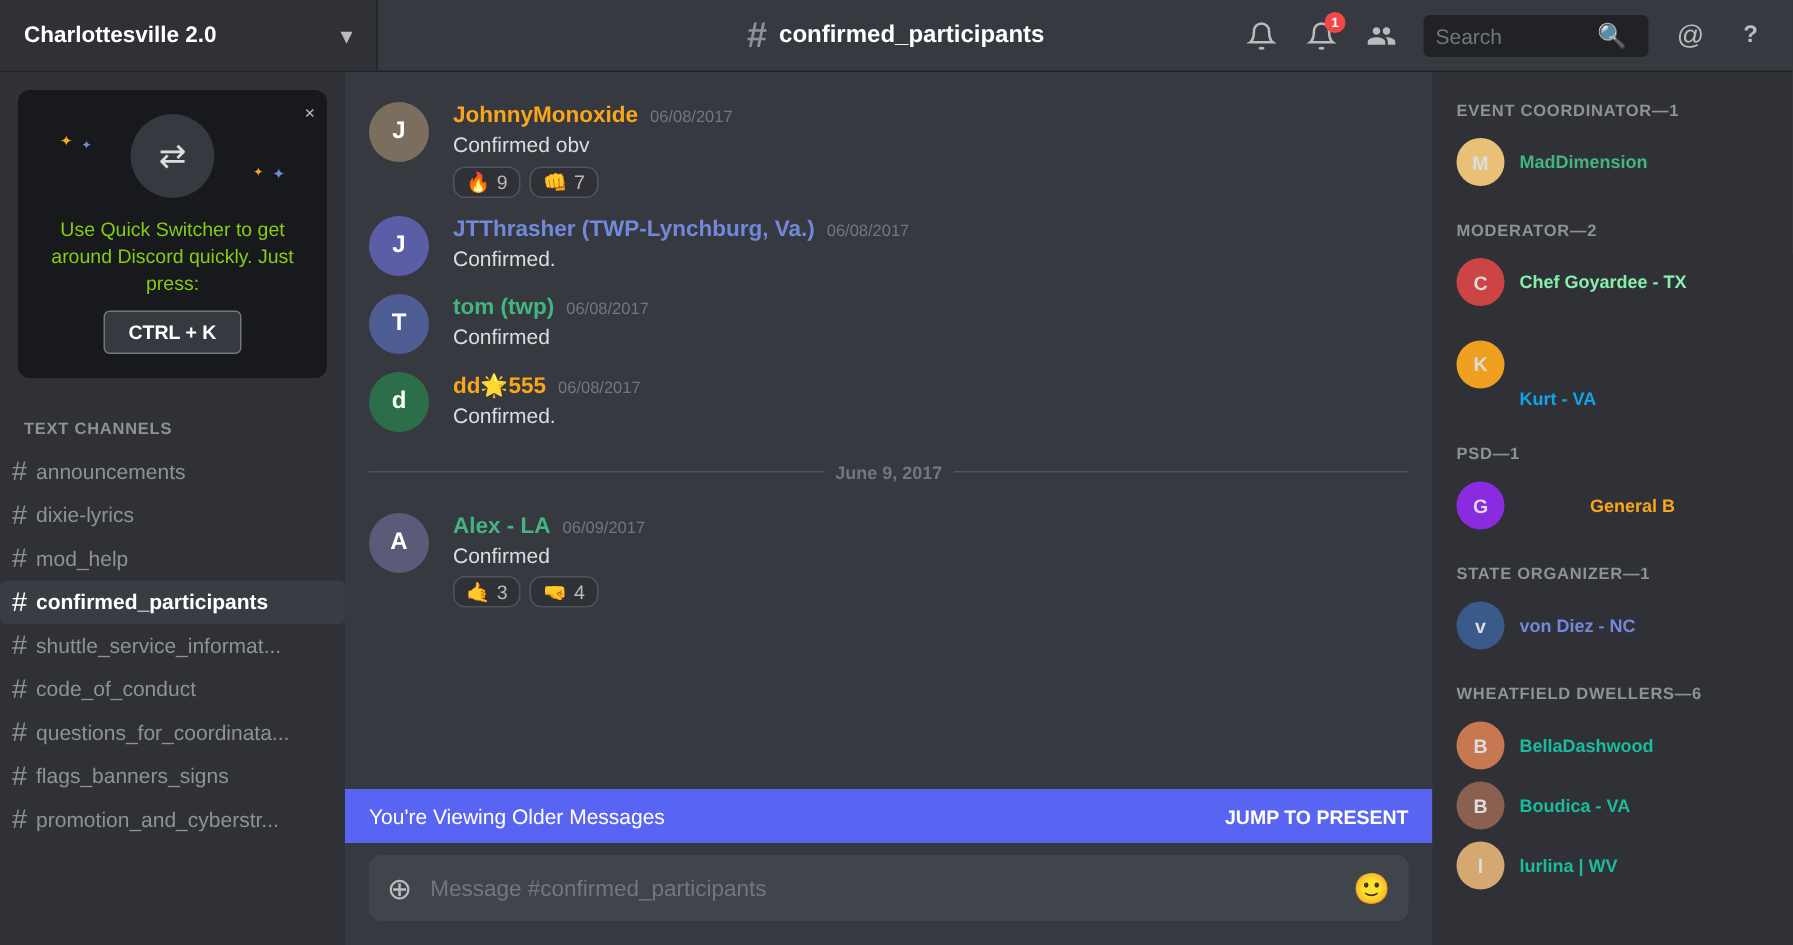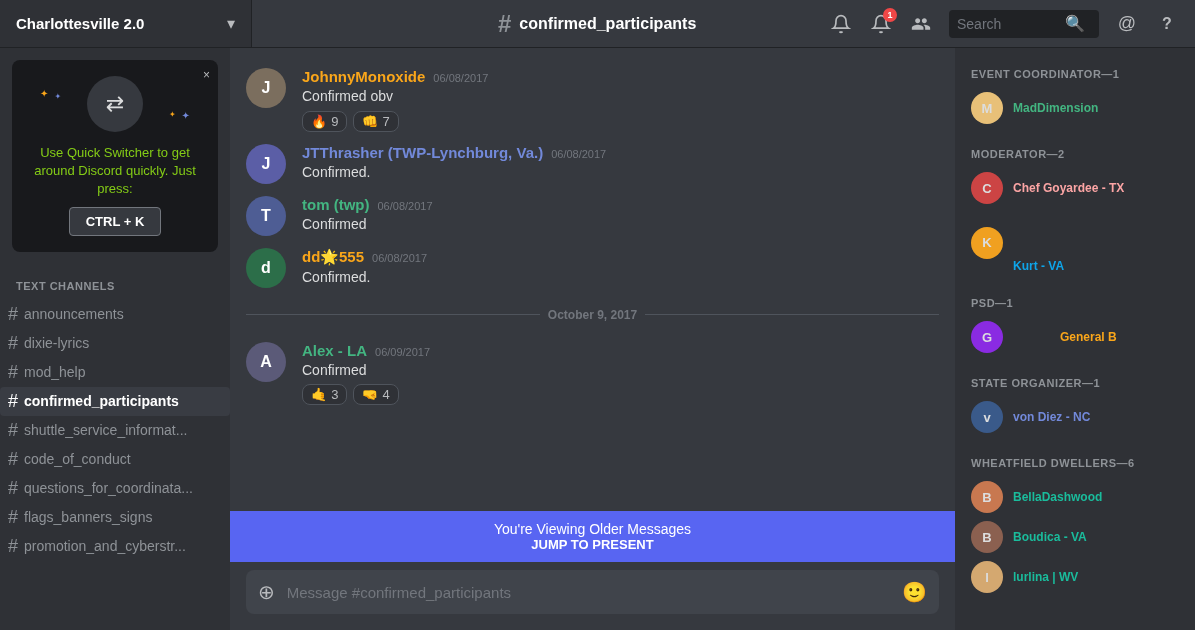--- a/index.html
+++ b/index.html
@@ -58,21 +58,21 @@
     .divider-line { flex: 1; height: 1px; background: #4f545c; }
     .divider-text { font-size: 12px; color: #72767d; font-weight: 600; }
 
     .message-input-area { padding: 8px 16px 16px; }
     .message-input-box { background: #40444b; border-radius: 8px; display: flex; align-items: center; padding: 0 12px; height: 44px; gap: 12px; }
     .input-plus { color: #b9bbbe; cursor: pointer; font-size: 20px; }
     .input-field { flex: 1; background: transparent; border: none; outline: none; color: #dcddde; font-size: 15px; }
     .input-field::placeholder { color: #72767d; }
     .emoji-btn { color: #b9bbbe; cursor: pointer; font-size: 20px; }
 
-    .older-messages-bar { background: #5865f2; padding: 10px 16px; display: flex; justify-content: space-between; align-items: center; font-size: 14px; cursor: pointer; flex-direction: column; }
+    .older-messages-bar { background: #5865f2; padding: 10px 16px; display: flex; justify-content: space-between; align-items: center; font-size: 14px; cursor: pointer; }
     .jump-present { font-weight: 700; font-size: 13px; color: #fff; }
     .viewing-older { color: #fff; font-size: 14px; }
 
     
     .members-sidebar { width: 240px; background: #2f3136; padding: 16px 8px; overflow-y: auto; flex-shrink: 0; }
     .members-sidebar::-webkit-scrollbar { width: 6px; }
     .members-sidebar::-webkit-scrollbar-thumb { background: #202225; border-radius: 3px; }
     .role-section { margin-bottom: 16px; }
     .role-label { font-size: 11px; font-weight: 700; color: #8e9297; text-transform: uppercase; letter-spacing: 0.5px; padding: 4px 8px; margin-bottom: 4px; }
     .member-item { display: flex; align-items: center; gap: 10px; padding: 4px 8px; border-radius: 4px; cursor: pointer; }
@@ -233,21 +233,21 @@
       <div class="msg-header">
         <span class="msg-username" style="color:#faa61a;">dd🌟555</span>
         <span class="msg-timestamp">06/08/2017</span>
       </div>
       <div class="msg-text">Confirmed.</div>
 
     </div>
   </div>
         <div class="date-divider">
           <div class="divider-line"></div>
-  <span class="divider-text">October 9, 2017</span>
+  <span class="divider-text">June 9, 2017</span>
   <div class="divider-line"></div>
         </div>
         <div class="message">
     <div class="avatar" style="background:#5b5a78;">A</div>
     <div class="msg-content">
       <div class="msg-header">
         <span class="msg-username" style="color:#43b581;">Alex - LA</span>
         <span class="msg-timestamp">06/09/2017</span>
       </div>
       <div class="msg-text">Confirmed</div>
@@ -284,21 +284,21 @@
         <div class="role-label">EVENT COORDINATOR—1</div>
         <div class="member-item">
       <div class="member-avatar" style="background:#e8c078;">M</div>
       <span class="member-name" style="color:#43b581;">MadDimension</span>
     </div>
       </div>
       <div class="role-section">
         <div class="role-label">MODERATOR—2</div>
         <div class="member-item">
       <div class="member-avatar" style="background:#cc4444;">C</div>
-      <span class="member-name" style="color:#fca5a5;">Chef Goyardee - TX</span>
+      <span class="member-name" style="color:#86efac;">Chef Goyardee - TX</span>
     </div>
         <div class="member-item">
       <div class="member-avatar" style="background:#f0a020;">K</div>
       <span class="member-name" style="color:#0ea5e9;margin-top:47px;">Kurt - VA</span>
     </div>
       </div>
       <div class="role-section">
         <div class="role-label">PSD—1</div>
         <div class="member-item">
       <div class="member-avatar" style="background:#8a2be2;">G</div>

